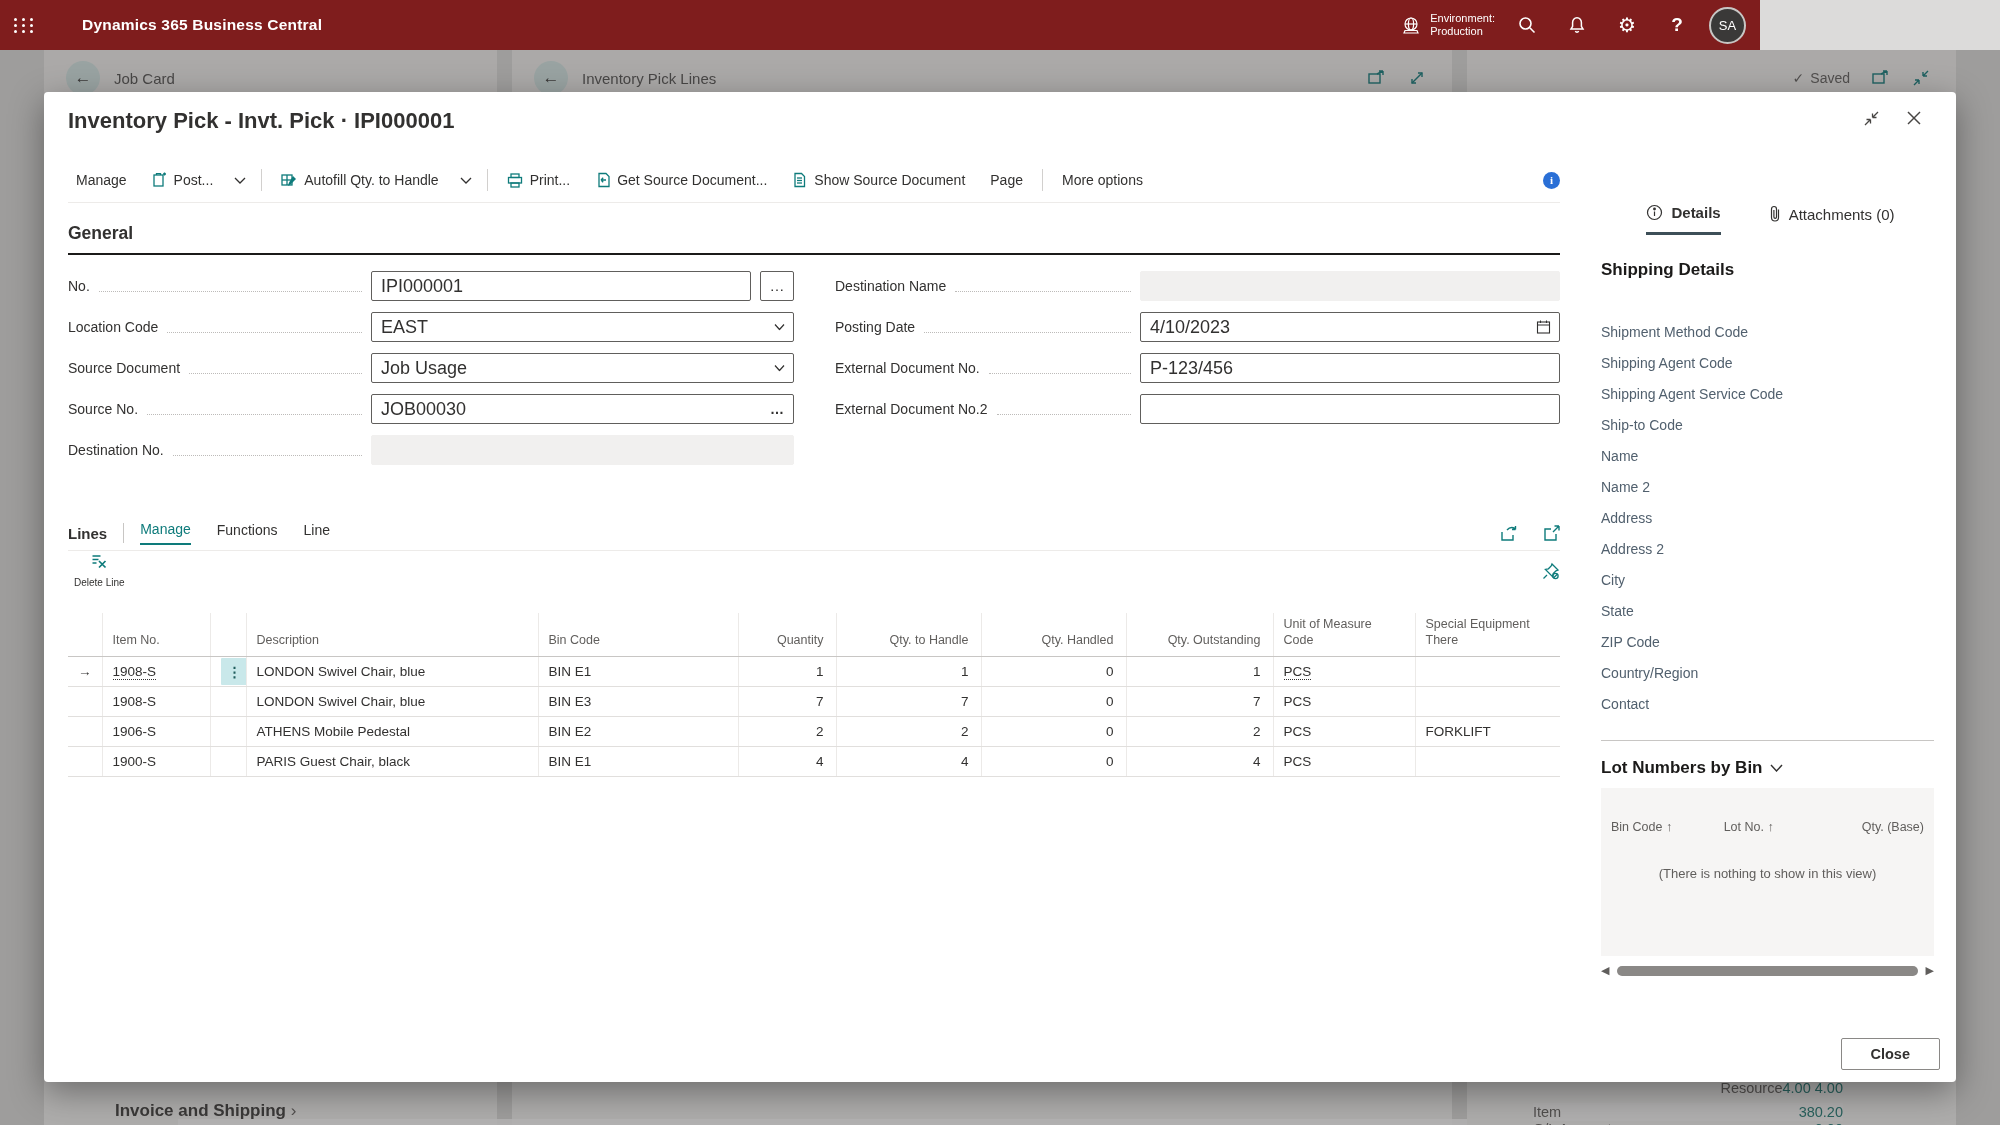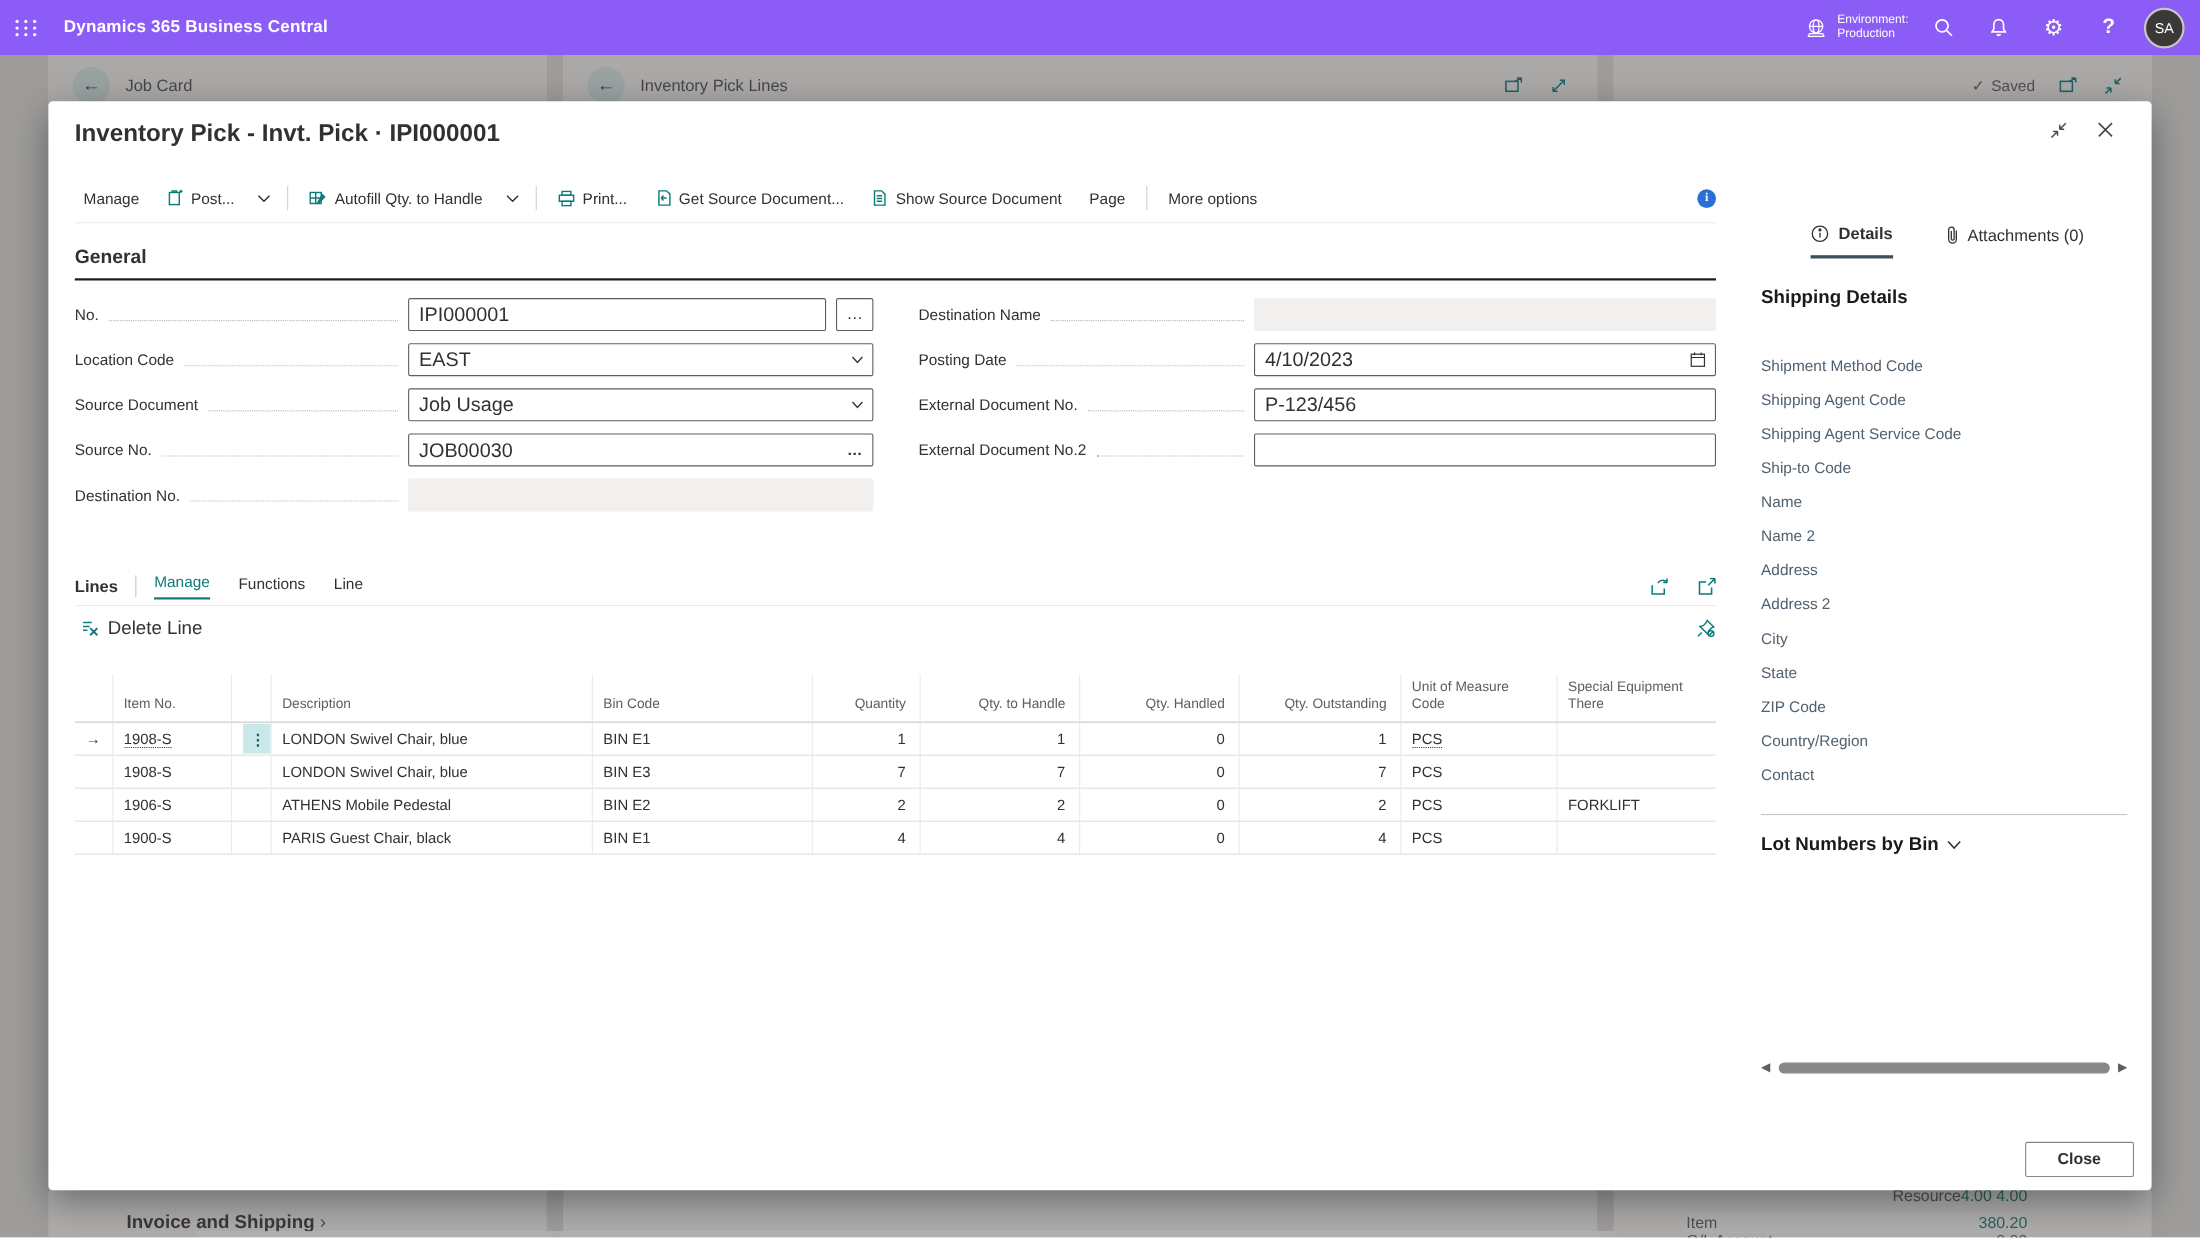--- a/index.html
+++ b/index.html
@@ -1,22 +1,22 @@
 <!DOCTYPE html>
 <html><head>
 <meta charset="utf-8">
 <style>
   html,body{margin:0;padding:0;}
   body{width:2000px;height:1125px;overflow:hidden;position:relative;
        font-family:"Liberation Sans",sans-serif;background:#dcdbda;color:#323130;}
   svg{display:block;}
 
   
-  .topbar{position:absolute;left:0;top:0;width:2000px;height:50px;background:#8b5cf6;z-index:30;
-          display:flex;align-items:center;}
+  .topbar{position:absolute;left:0;top:0;width:1760px;height:50px;background:#7f1d1d;z-index:30;
+          display:flex;align-items:center;gap:24px;}
   .waffle{width:48px;height:50px;display:flex;align-items:center;justify-content:center;cursor:pointer;}
   .waffle-grid{display:grid;grid-template-columns:repeat(3,5px);grid-gap:3px;}
   .waffle-grid i{width:3px;height:3px;background:#fff;border-radius:50%;}
   .app-title{color:#fff;font-size:15.5px;font-weight:bold;margin-left:10px;letter-spacing:.2px;}
   .tb-right{margin-left:auto;display:flex;align-items:center;gap:14px;padding-right:14px;}
   .tb-item{width:36px;height:36px;display:flex;align-items:center;justify-content:center;cursor:pointer;}
   .env{display:flex;align-items:center;gap:8px;color:#fff;cursor:pointer;}
   .env-txt{font-size:11px;line-height:13px;}
   .gear-glyph{color:#fff;font-size:20px;}
   .q-glyph{color:#fff;font-size:19px;font-weight:bold;}
@@ -82,21 +82,21 @@
   
   .lines-head{margin-top:42px;display:flex;align-items:center;height:30px;}
   .lines-cap{font-size:15px;font-weight:bold;color:#323130;}
   .vsep{width:1px;height:20px;background:#c8c6c4;margin:0 16px;}
   .ltab{font-size:14px;color:#323130;margin-right:26px;cursor:pointer;padding-bottom:6px;}
   .ltab.active{color:#0e7b7b;border-bottom:2px solid #0e7b7b;}
   .lines-icons{margin-left:auto;display:flex;gap:24px;}
   .lines-icons .lic{cursor:pointer;}
   .lines-div{border-bottom:1px solid #edebe9;margin-top:2px;}
   .lines-actions{height:40px;display:flex;align-items:center;}
-  .act-btn{display:flex;align-items:center;gap:8px;font-size:17px;color:#323130;cursor:pointer;padding:4px 6px;}
+  .act-btn{display:flex;align-items:center;gap:8px;font-size:10px;color:#323130;cursor:pointer;padding:4px 6px;flex-direction:column;}
   .pin{margin-left:auto;cursor:pointer;}
 
   
   table.lines{border-collapse:collapse;table-layout:fixed;width:1492px;margin-top:22px;font-size:13.5px;}
   table.lines th{font-weight:normal;color:#605e5c;font-size:12.5px;vertical-align:bottom;
                  padding:4px 10px 8px 10px;text-align:left;line-height:1.25;border-bottom:1px solid #c8c6c4;}
   table.lines th.num,table.lines td.num{text-align:right;padding-right:12px;}
   table.lines td{height:29px;padding:0 10px;border-bottom:1px solid #e1dfdd;color:#323130;
                  overflow:hidden;white-space:nowrap;}
   table.lines td + td, table.lines th + th{border-left:1px solid #eceae8;}
@@ -618,20 +618,28 @@
     <div class="rail-div"></div>
 
     <div class="lot-h">
       <span>Lot Numbers by Bin</span>
       <span>
         <svg width="13" height="8" viewBox="0 0 13 8" fill="none" stroke="#323130" stroke-width="1.4">
             <polyline points="1,1 6.5,7 12,1"></polyline>
           </svg>
       </span>
     </div>
+    <div class="lot-panel">
+      <div class="lot-cols">
+        <span class="c1">Bin Code ↑</span>
+        <span class="c2">Lot No. ↑</span>
+        <span class="c3">Qty. (Base)</span>
+      </div>
+      <div class="lot-empty">(There is nothing to show in this view)</div>
+    </div>
     <div class="lot-scroll">
       <span class="scroll-arrow">◀</span>
       <span class="scroll-track">
           <span class="scroll-thumb" style="display:block;"></span>
         </span>
       <span class="scroll-arrow">▶</span>
     </div>
   </div>
 
   <button class="close-btn">Close</button>

